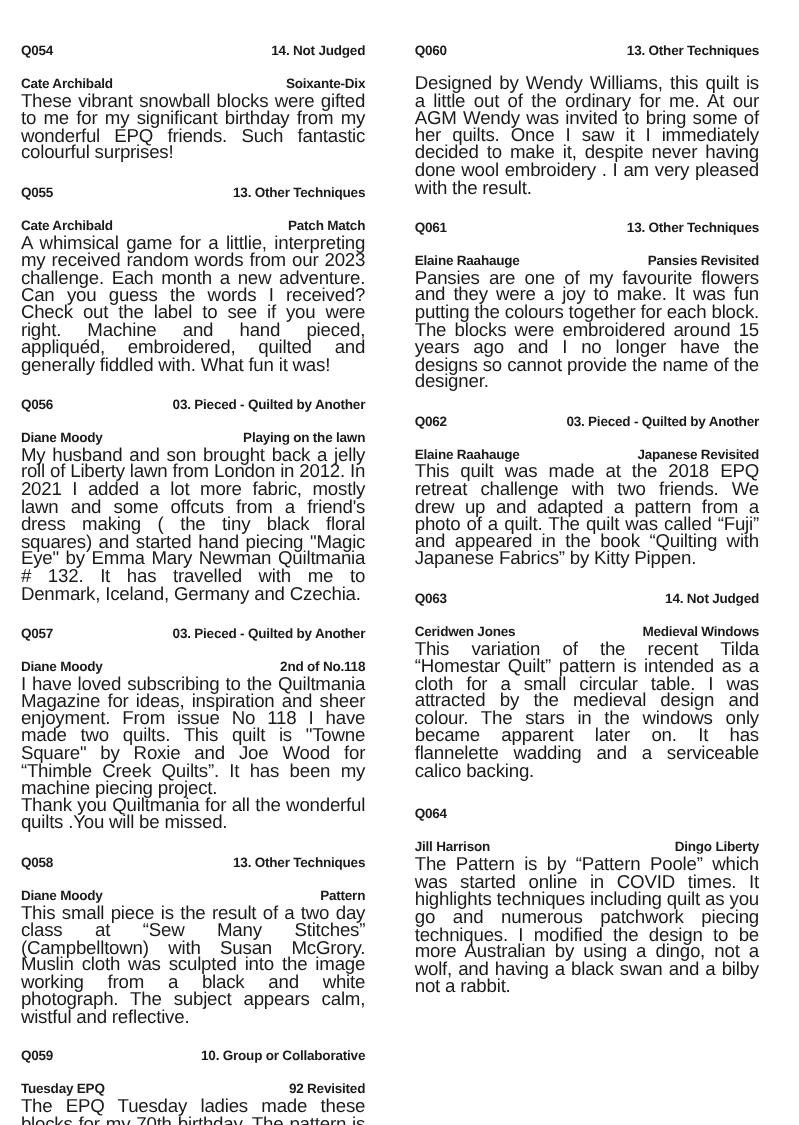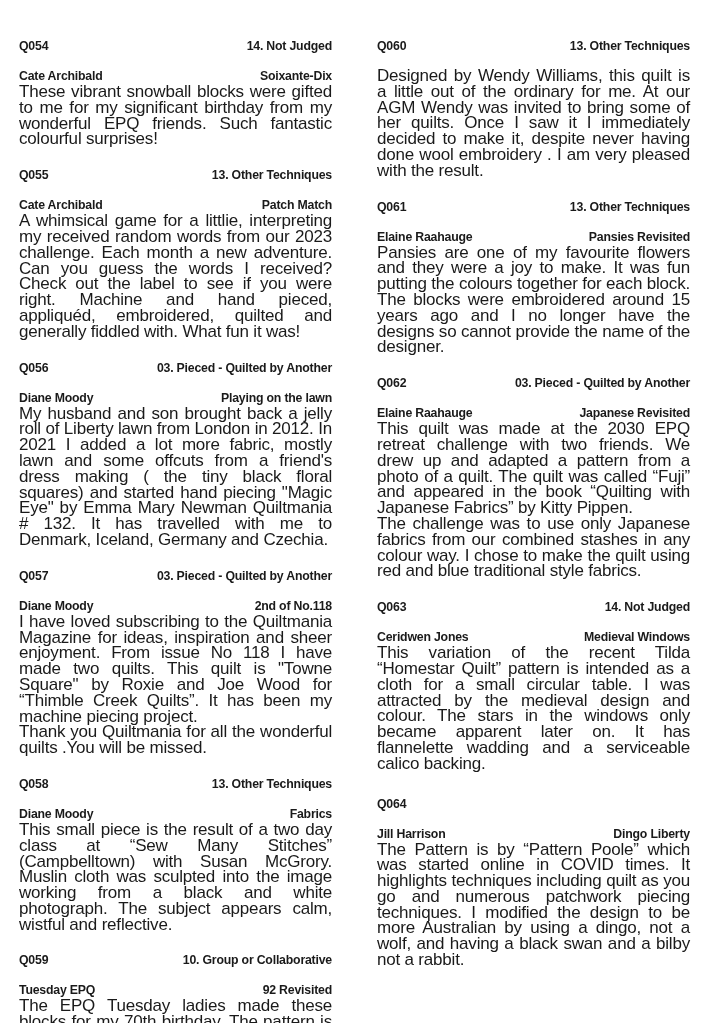--- a/index.html
+++ b/index.html
@@ -98,21 +98,21 @@
         <p>I have loved subscribing to the Quiltmania Magazine for ideas, inspiration and sheer enjoyment. From issue No 118 I have made two quilts. This quilt is "Towne Square" by Roxie and Joe Wood for “Thimble Creek Quilts”. It has been my machine piecing project.</p>
         <p>Thank you Quiltmania for all the wonderful quilts .You will be missed.</p>
       </div>
     </article>
 
     <article class="entry">
       <div class="head">
         <span class="qid">Q058</span><span class="qcat">13. Other Techniques</span>
       </div>
       <div class="who">
-        <span class="maker">Diane Moody</span><span class="title">Fabrics</span>
+        <span class="maker">Diane Moody</span><span class="title">Pattern</span>
       </div>
       <div class="desc">
         <p>This small piece is the result of a two day class at “Sew Many Stitches” (Campbelltown) with Susan McGrory. Muslin cloth was sculpted into the image working from a black and white photograph. The subject appears calm, wistful and reflective.</p>
       </div>
     </article>
 
     <article class="entry">
       <div class="head">
         <span class="qid">Q059</span><span class="qcat">10. Group or Collaborative</span>
       </div>
@@ -150,22 +150,21 @@
     </article>
 
     <article class="entry">
       <div class="head">
         <span class="qid">Q062</span><span class="qcat">03. Pieced - Quilted by Another</span>
       </div>
       <div class="who">
         <span class="maker">Elaine Raahauge</span><span class="title">Japanese Revisited</span>
       </div>
       <div class="desc">
-        <p>This quilt was made at the 2030 EPQ retreat challenge with two friends. We drew up and adapted a pattern from a photo of a quilt. The quilt was called “Fuji” and appeared in the book “Quilting with Japanese Fabrics” by Kitty Pippen.</p>
-        <p>The challenge was to use only Japanese fabrics from our combined stashes in any colour way. I chose to make the quilt using red and blue traditional style fabrics.</p>
+        <p>This quilt was made at the 2018 EPQ retreat challenge with two friends. We drew up and adapted a pattern from a photo of a quilt. The quilt was called “Fuji” and appeared in the book “Quilting with Japanese Fabrics” by Kitty Pippen.</p>
       </div>
     </article>
 
     <article class="entry">
       <div class="head">
         <span class="qid">Q063</span><span class="qcat">14. Not Judged</span>
       </div>
       <div class="who">
         <span class="maker">Ceridwen Jones</span><span class="title">Medieval Windows</span>
       </div>

